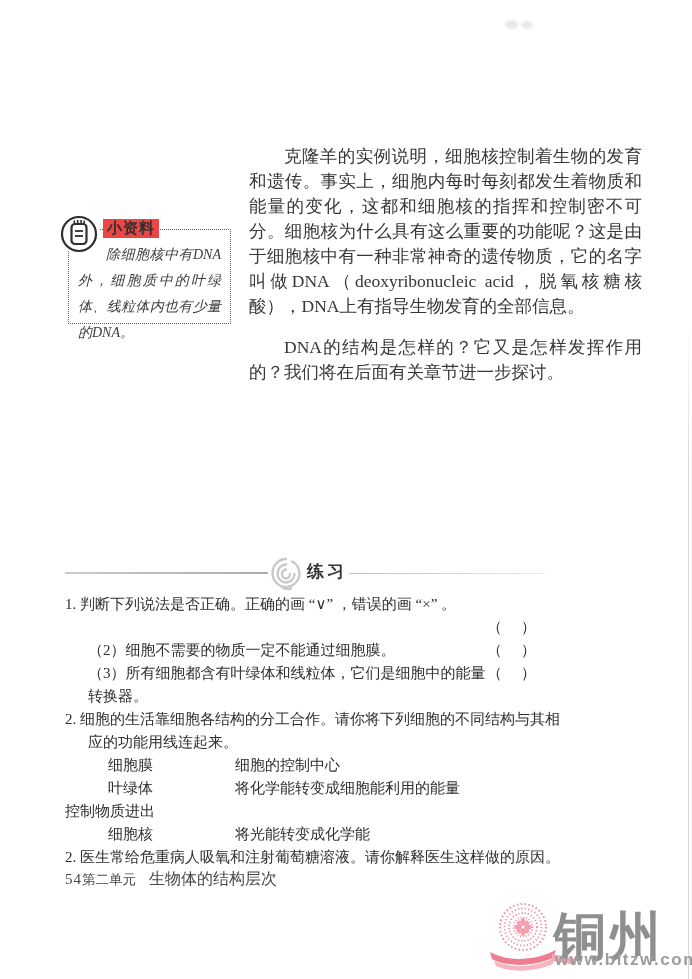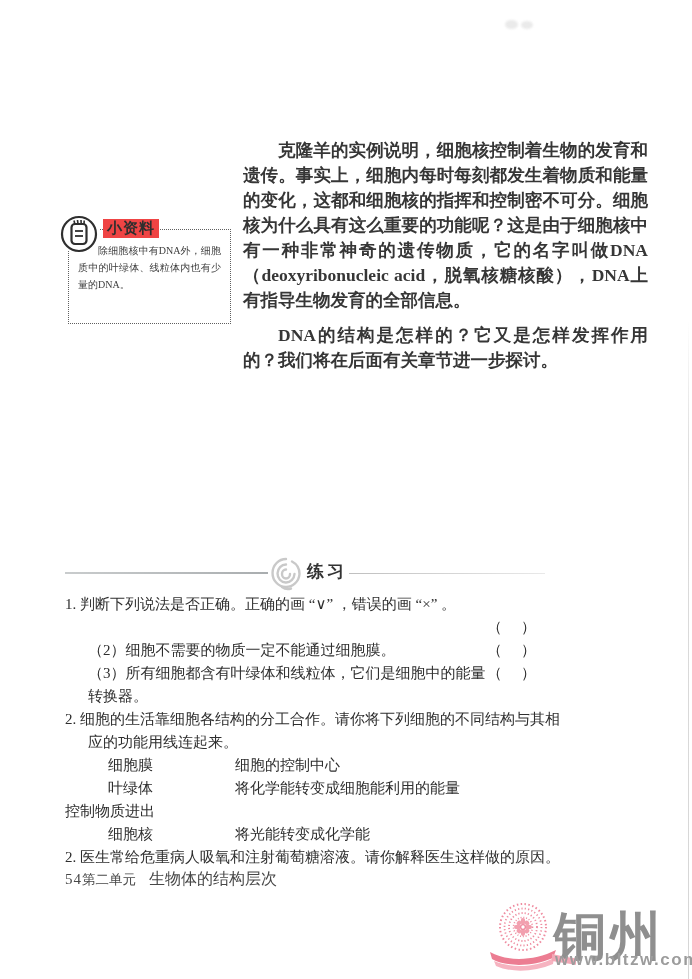--- a/index.html
+++ b/index.html
@@ -5,29 +5,29 @@
   html,body{margin:0;padding:0;}
   #page{
     position:relative;width:692px;height:979px;background:#ffffff;overflow:hidden;
     font-family:"Liberation Serif","DejaVu Serif",serif;color:#363636;
   }
   
   .main-text{
     position:absolute;left:233px;top:128px;width:425px;
     font-size:17.5px;line-height:25px;text-align:justify;color:#363636;
   }
-  .main-text p{margin:10px;text-indent:2em;font-weight:bold;}
+  .main-text p{margin:16px;text-indent:2em;}
   
   .side-box{
     position:absolute;left:68px;top:229px;width:161px;height:93px;
     border:1px dotted #5f5f5f;
   }
   .side-box-body{
     position:absolute;left:9px;top:12px;width:143px;
-    font-size:10px;line-height:17px;text-align:justify;text-indent:2em;color:#3c3c3c;
+    font-size:14px;line-height:26px;text-align:justify;text-indent:2em;color:#3c3c3c;font-style:italic;
   }
   .side-icon{position:absolute;left:58px;top:212px;width:42px;height:42px;background:#fff;border-radius:50%;}
   .side-title{
     position:absolute;left:103px;top:219px;font-size:15px;font-weight:bold;color:#2e2e2e;
     background:#ef4444;padding:0 4px;letter-spacing:1px;
   }
   
   .div-line-left{position:absolute;left:65px;top:572px;width:203px;height:2px;
     background:linear-gradient(to right,#c9cccd,#a9adaf);}
   .div-line-right{position:absolute;left:349px;top:573px;width:196px;height:1px;

